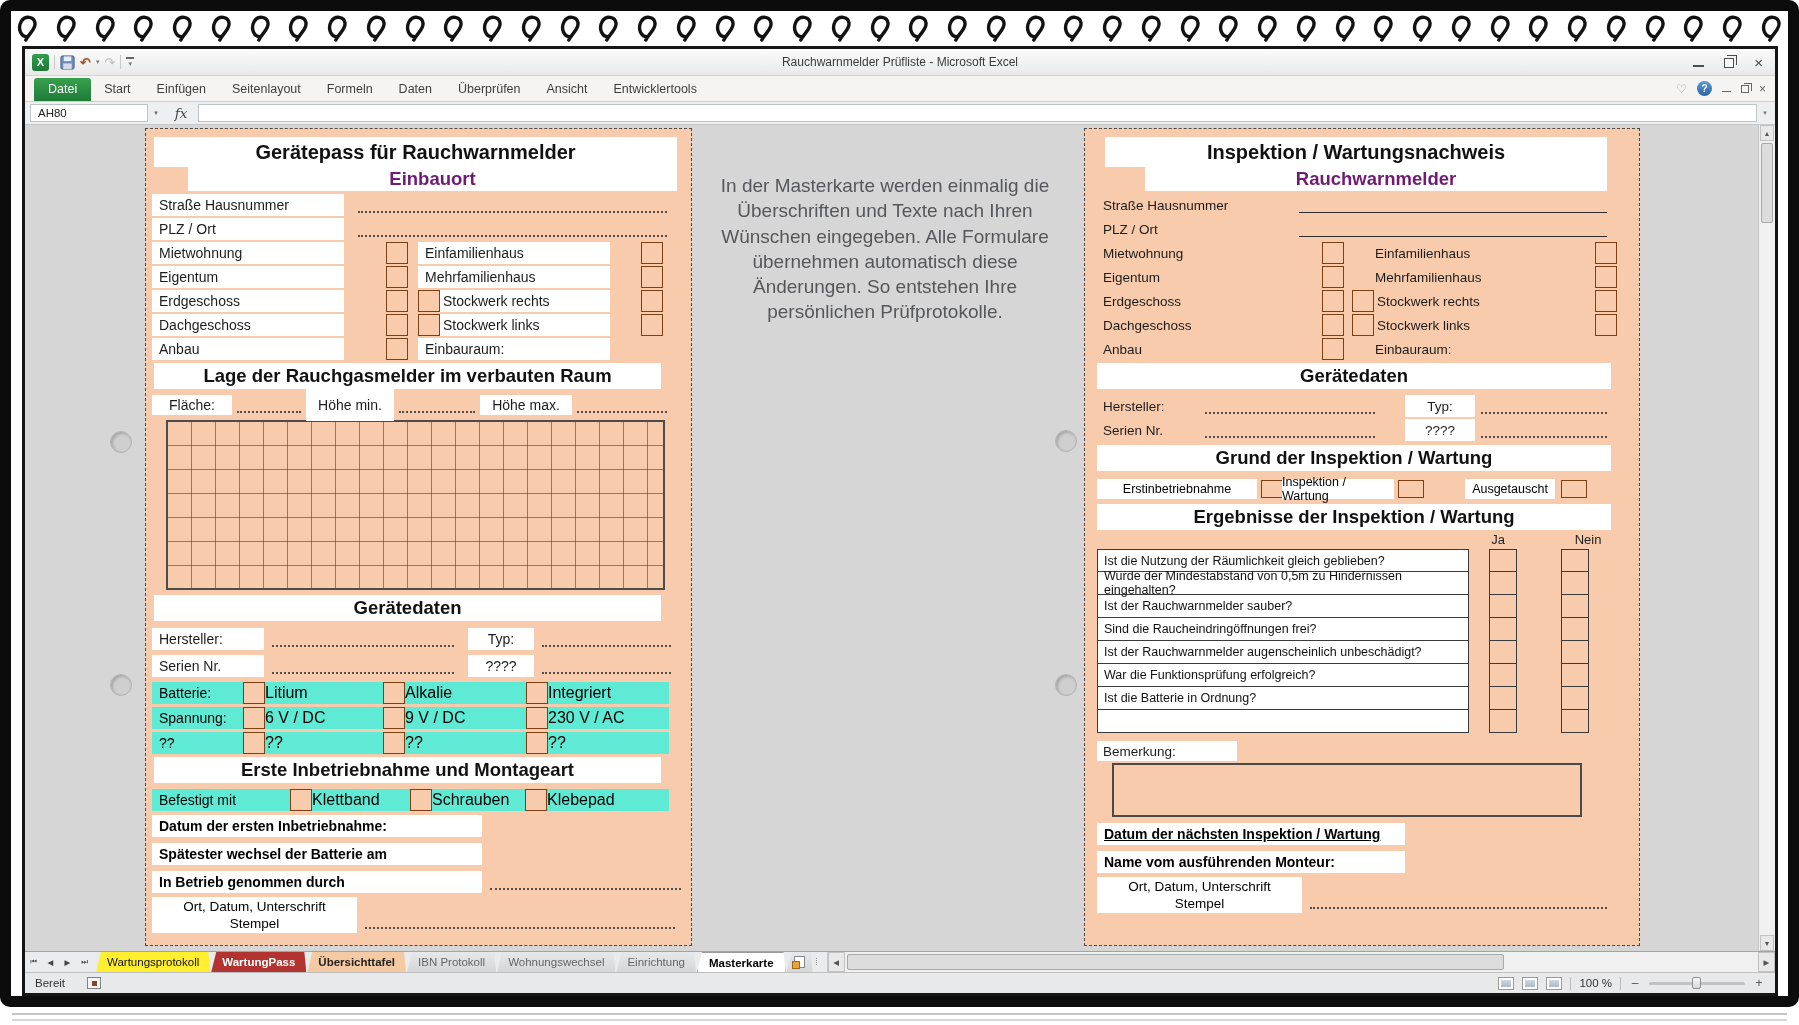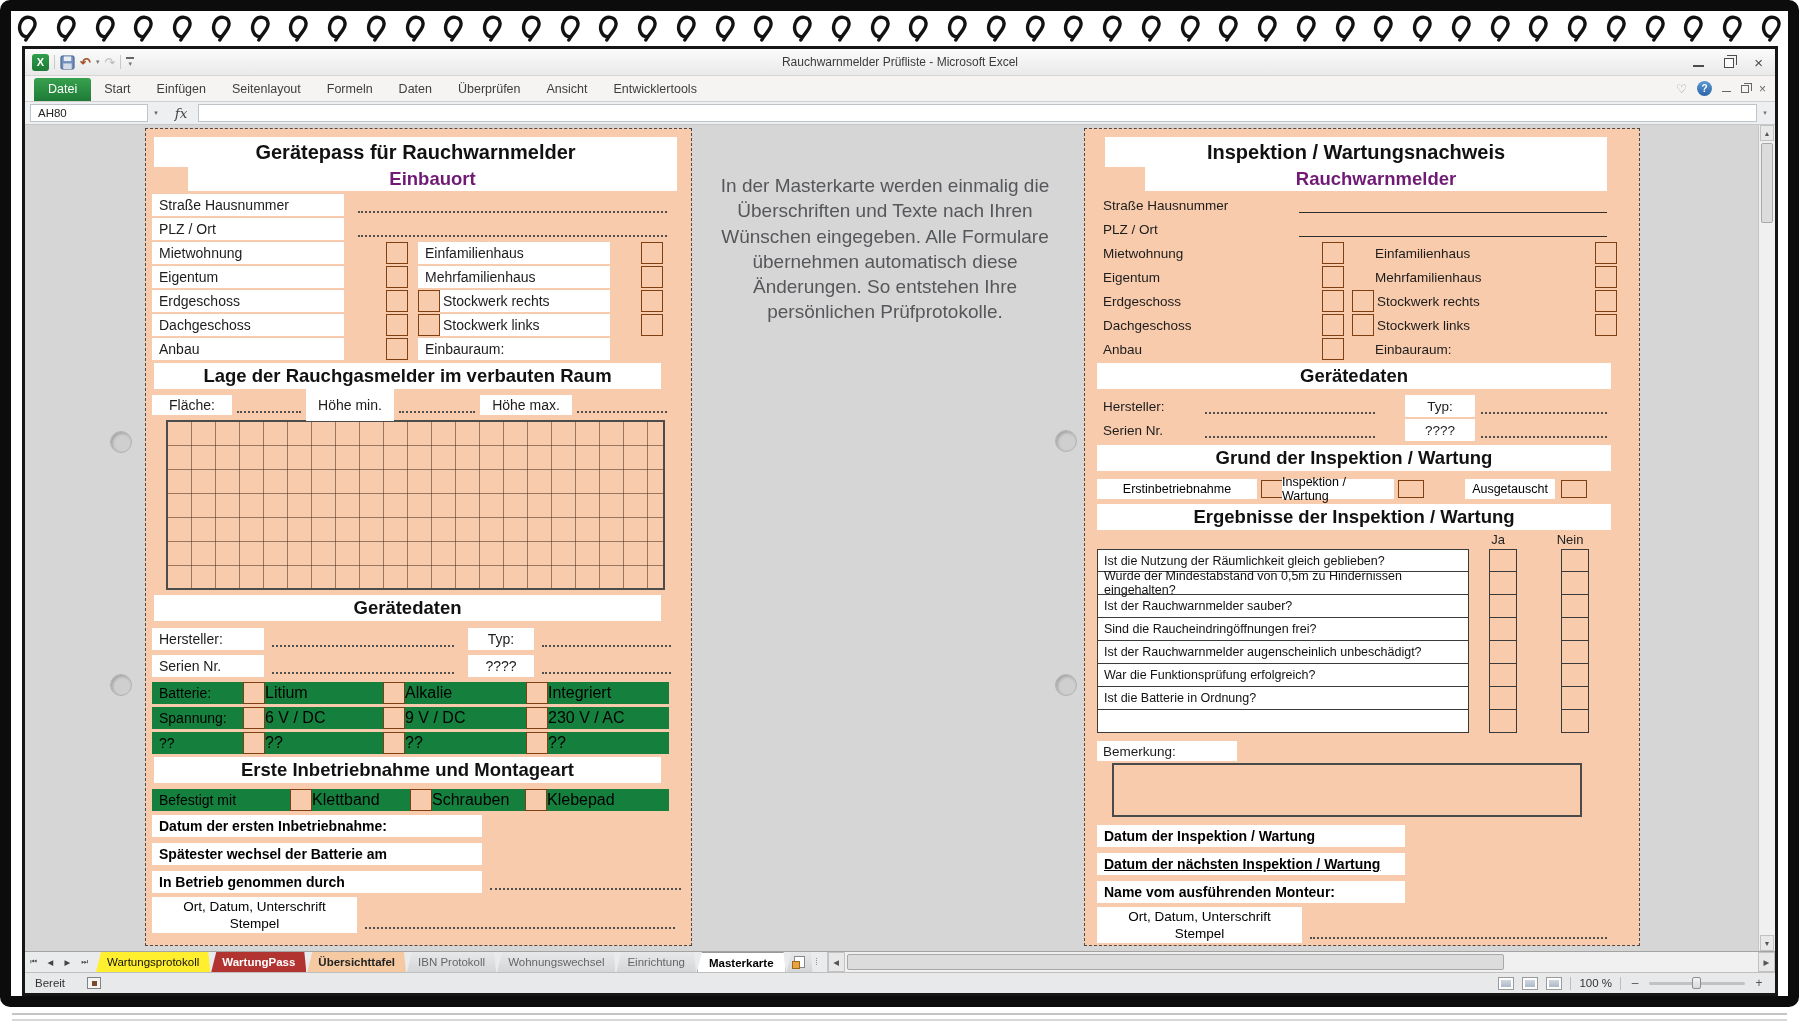--- a/index.html
+++ b/index.html
@@ -62,21 +62,21 @@
   .solline{border-bottom:1.5px solid #2e2e2e;height:15px;}
   .ftitle{height:30px;font-size:20px;font-weight:bold;text-align:center;line-height:30px;color:#111;}
   .fsub{height:24px;font-size:18.5px;font-weight:bold;text-align:center;line-height:24px;color:#701a75;}
   .fhdr{height:26px;font-size:18.5px;font-weight:bold;text-align:center;line-height:26px;color:#111;background:#fff;}
   .lab{font-size:14px;color:#1c1c1c;display:flex;align-items:center;}
   .labr{font-size:13.5px;color:#1c1c1c;display:flex;align-items:center;}
   .boldrow{font-weight:bold;font-size:14px;display:flex;align-items:center;padding-left:7px;}
   .gridbox{height:170px;border:2px solid #4c4c4c;margin:4px 16px 0 14px;background-color:#F8CBAD;
     background-image:repeating-linear-gradient(to right,transparent 0 23px,rgba(75,50,30,.55) 23px 24px),
                      repeating-linear-gradient(to bottom,transparent 0 23px,rgba(75,50,30,.55) 23px 24px);}
-  .optstrip{position:relative;height:22px;background:#15803d;margin-right:12px;margin-bottom:3px;}
+  .optstrip{position:relative;height:22px;background:#5eead4;margin-right:12px;margin-bottom:3px;}
   .optstrip .olabel{position:absolute;left:7px;top:0;height:22px;display:flex;align-items:center;font-size:14px;}
   .optgroup{position:absolute;top:0;height:22px;display:flex;align-items:center;}
   .optgroup span{margin-left:6px;font-size:14px;}
   .sigrow{display:flex;margin-top:4px;}
   .sigblock{width:205px;background:#fff;text-align:center;font-size:13.5px;line-height:17px;padding:1px 0;}
   .qrow{height:23px;background:#fff;border:1.5px solid #3a3a3a;border-top:none;display:flex;align-items:center;padding-left:6px;font-size:12.5px;color:#111;}
   .qrow.first{border-top:1.5px solid #3a3a3a;}
   .ynCell{height:23px;border:1.5px solid #3a3a3a;border-top:none;background:#F8CBAD;}
   .ynCell.first{border-top:1.5px solid #3a3a3a;}
   
@@ -546,21 +546,21 @@
             <div class="wl" style="position: absolute; left: 0px; width: 160px; height: 20px; top: 1px; font-size: 12.5px; display: flex; align-items: center; justify-content: center;">Erstinbetriebnahme</div>
             <span class="cbx" style="width: 26px; height: 18px; position: absolute; left: 164px; top: 2px;"></span>
             <div class="wl" style="position: absolute; left: 185px; width: 112px; height: 20px; top: 1px; font-size: 12.5px; display: flex; align-items: center; justify-content: center;">Inspektion / Wartung</div>
             <span class="cbx" style="width: 26px; height: 18px; position: absolute; left: 301px; top: 2px;"></span>
             <div class="wl" style="position: absolute; left: 368px; width: 90px; height: 20px; top: 1px; font-size: 12.5px; display: flex; align-items: center; justify-content: center;">Ausgetauscht</div>
             <span class="cbx" style="width: 26px; height: 18px; position: absolute; left: 464px; top: 2px;"></span>
           </div>
           <div class="fhdr" style="margin: 0px 14px 2px 12px;">Ergebnisse der Inspektion / Wartung</div>
           <div style="position: relative; height: 16px; margin: 0px 0px 1px 12px; font-size: 13px; color: rgb(34, 34, 34);">
             <div style="position: absolute; left: 381px; width: 40px; text-align: center;">Ja</div>
-            <div style="position: absolute; left: 451px; width: 44px; text-align: center;">Nein</div>
+            <div style="position: absolute; left: 469px; width: 44px; text-align: center;">Nein</div>
           </div>
           <div style="position: relative; margin-left: 12px; height: 188px;">
             <div style="width: 372px;">
               <div class="qrow first">Ist die Nutzung der Räumlichkeit gleich geblieben?</div>
               <div class="qrow">Wurde der Mindestabstand von 0,5m zu Hindernissen eingehalten?</div>
               <div class="qrow">Ist der Rauchwarnmelder sauber?</div>
               <div class="qrow">Sind die Raucheindringöffnungen frei?</div>
               <div class="qrow">Ist der Rauchwarnmelder augenscheinlich unbeschädigt?</div>
               <div class="qrow">War die Funktionsprüfung erfolgreich?</div>
               <div class="qrow">Ist die Batterie in Ordnung?</div>
@@ -582,23 +582,20 @@
               <div class="ynCell"></div>
               <div class="ynCell"></div>
               <div class="ynCell"></div>
               <div class="ynCell"></div>
               <div class="ynCell"></div>
               <div class="ynCell"></div>
             </div>
           </div>
           <div class="labr wl" style="width: 140px; height: 20px; margin: 4px 0px 2px 12px; padding-left: 6px;">Bemerkung:</div>
           <div style="margin-left: 27px; width: 470px; height: 54px; border: 2px solid rgb(74, 74, 74);"></div>
-          <div class="row" style="margin-top: 8px; margin-left: 12px;">
-            <div class="boldrow wl" style="width: 308px; height: 22px;">Datum der Inspektion / Wartung</div>
-          </div>
           <div class="row" style="margin-top: 6px; margin-left: 12px;">
             <div class="boldrow wl" style="width: 308px; height: 22px; text-decoration: underline;">Datum der nächsten Inspektion / Wartung</div>
           </div>
           <div class="row" style="margin-top: 6px; margin-left: 12px;">
             <div class="boldrow wl" style="width: 308px; height: 22px;">Name vom ausführenden Monteur:</div>
           </div>
           <div class="sigrow" style="margin-left: 12px;">
             <div class="sigblock wl">
               <div>Ort, Datum, Unterschrift</div>
               <div>Stempel</div>

